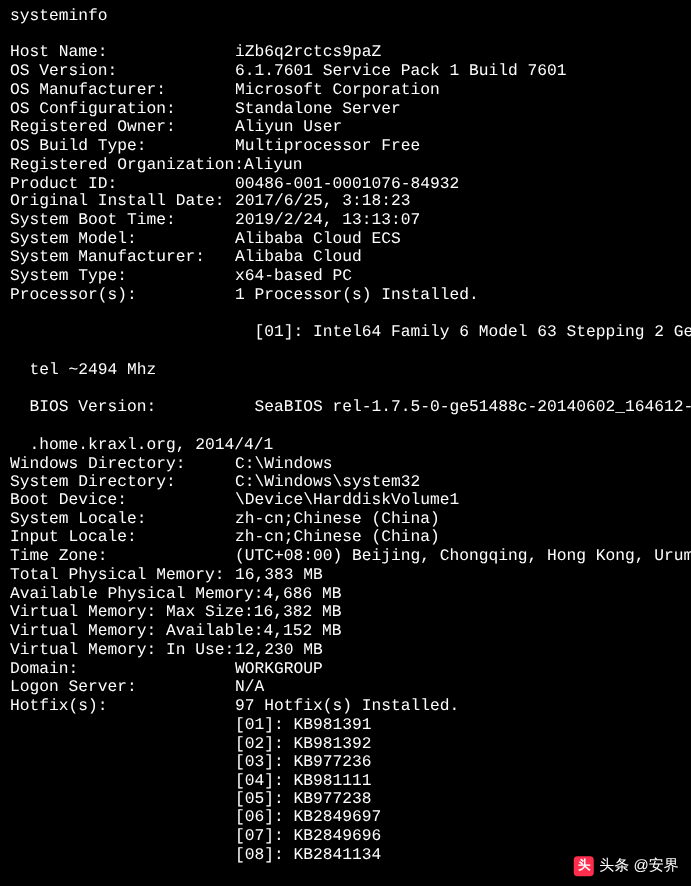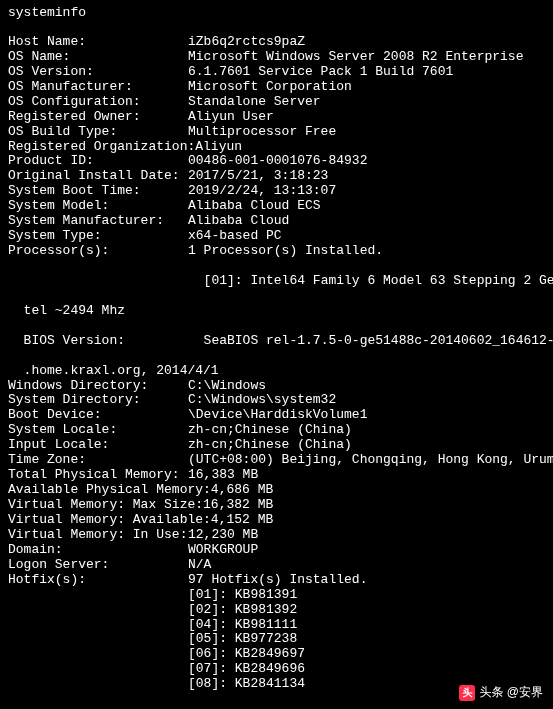--- a/index.html
+++ b/index.html
@@ -64,29 +64,28 @@
   </style>
 </head>
 <body>
 
 <div class="cmd-line">
   <span>systeminfo</span>
 </div>
 
 <div id="rows-container">
     <div class="info-row"><span class="label">Host Name:</span><span class="value">iZb6q2rctcs9paZ</span></div>
-    <div class="info-row"><span class="label">OS Name:</span><span class="value">Microsoft Windows Server 2008 R2 Enterprise</span></div>
     <div class="info-row"><span class="label">OS Version:</span><span class="value">6.1.7601 Service Pack 1 Build 7601</span></div>
     <div class="info-row"><span class="label">OS Manufacturer:</span><span class="value">Microsoft Corporation</span></div>
     <div class="info-row"><span class="label">OS Configuration:</span><span class="value">Standalone Server</span></div>
     <div class="info-row"><span class="label">Registered Owner:</span><span class="value">Aliyun User</span></div>
     <div class="info-row"><span class="label">OS Build Type:</span><span class="value">Multiprocessor Free</span></div>
     <div class="info-row"><span class="label">Registered Organization:</span><span class="value">Aliyun</span></div>
     <div class="info-row"><span class="label">Product ID:</span><span class="value">00486-001-0001076-84932</span></div>
-    <div class="info-row"><span class="label">Original Install Date:</span><span class="value">2017/5/21, 3:18:23</span></div>
+    <div class="info-row"><span class="label">Original Install Date:</span><span class="value">2017/6/25, 3:18:23</span></div>
     <div class="info-row"><span class="label">System Boot Time:</span><span class="value">2019/2/24, 13:13:07</span></div>
     <div class="info-row"><span class="label">System Model:</span><span class="value">Alibaba Cloud ECS</span></div>
     <div class="info-row"><span class="label">System Manufacturer:</span><span class="value">Alibaba Cloud</span></div>
     <div class="info-row"><span class="label">System Type:</span><span class="value">x64-based PC</span></div>
     <div class="info-row"><span class="label">Processor(s):</span><span class="value">1 Processor(s) Installed.</span></div>
   </div>
 
 <div class="info-row indent">
   <span>[01]: Intel64 Family 6 Model 63 Stepping 2 GenuineIn</span>
 </div>
@@ -116,20 +115,21 @@
     <div class="info-row"><span class="label">Virtual Memory: Available:</span><span class="value">4,152 MB</span></div>
     <div class="info-row"><span class="label">Virtual Memory: In Use:</span><span class="value">12,230 MB</span></div>
     <div class="info-row"><span class="label">Domain:</span><span class="value">WORKGROUP</span></div>
     <div class="info-row"><span class="label">Logon Server:</span><span class="value">N/A</span></div>
     <div class="info-row"><span class="label">Hotfix(s):</span><span class="value">97 Hotfix(s) Installed.</span></div>
   </div>
 
 <div id="hotfixes-container">
     <div class="info-row indent">[01]: KB981391</div>
     <div class="info-row indent">[02]: KB981392</div>
+    <div class="info-row indent">[03]: KB977236</div>
     <div class="info-row indent">[04]: KB981111</div>
     <div class="info-row indent">[05]: KB977238</div>
     <div class="info-row indent">[06]: KB2849697</div>
     <div class="info-row indent">[07]: KB2849696</div>
     <div class="info-row indent">[08]: KB2841134</div>
   </div>
 
 <div class="watermark">
   <div class="watermark-icon">
     <span>头</span>

